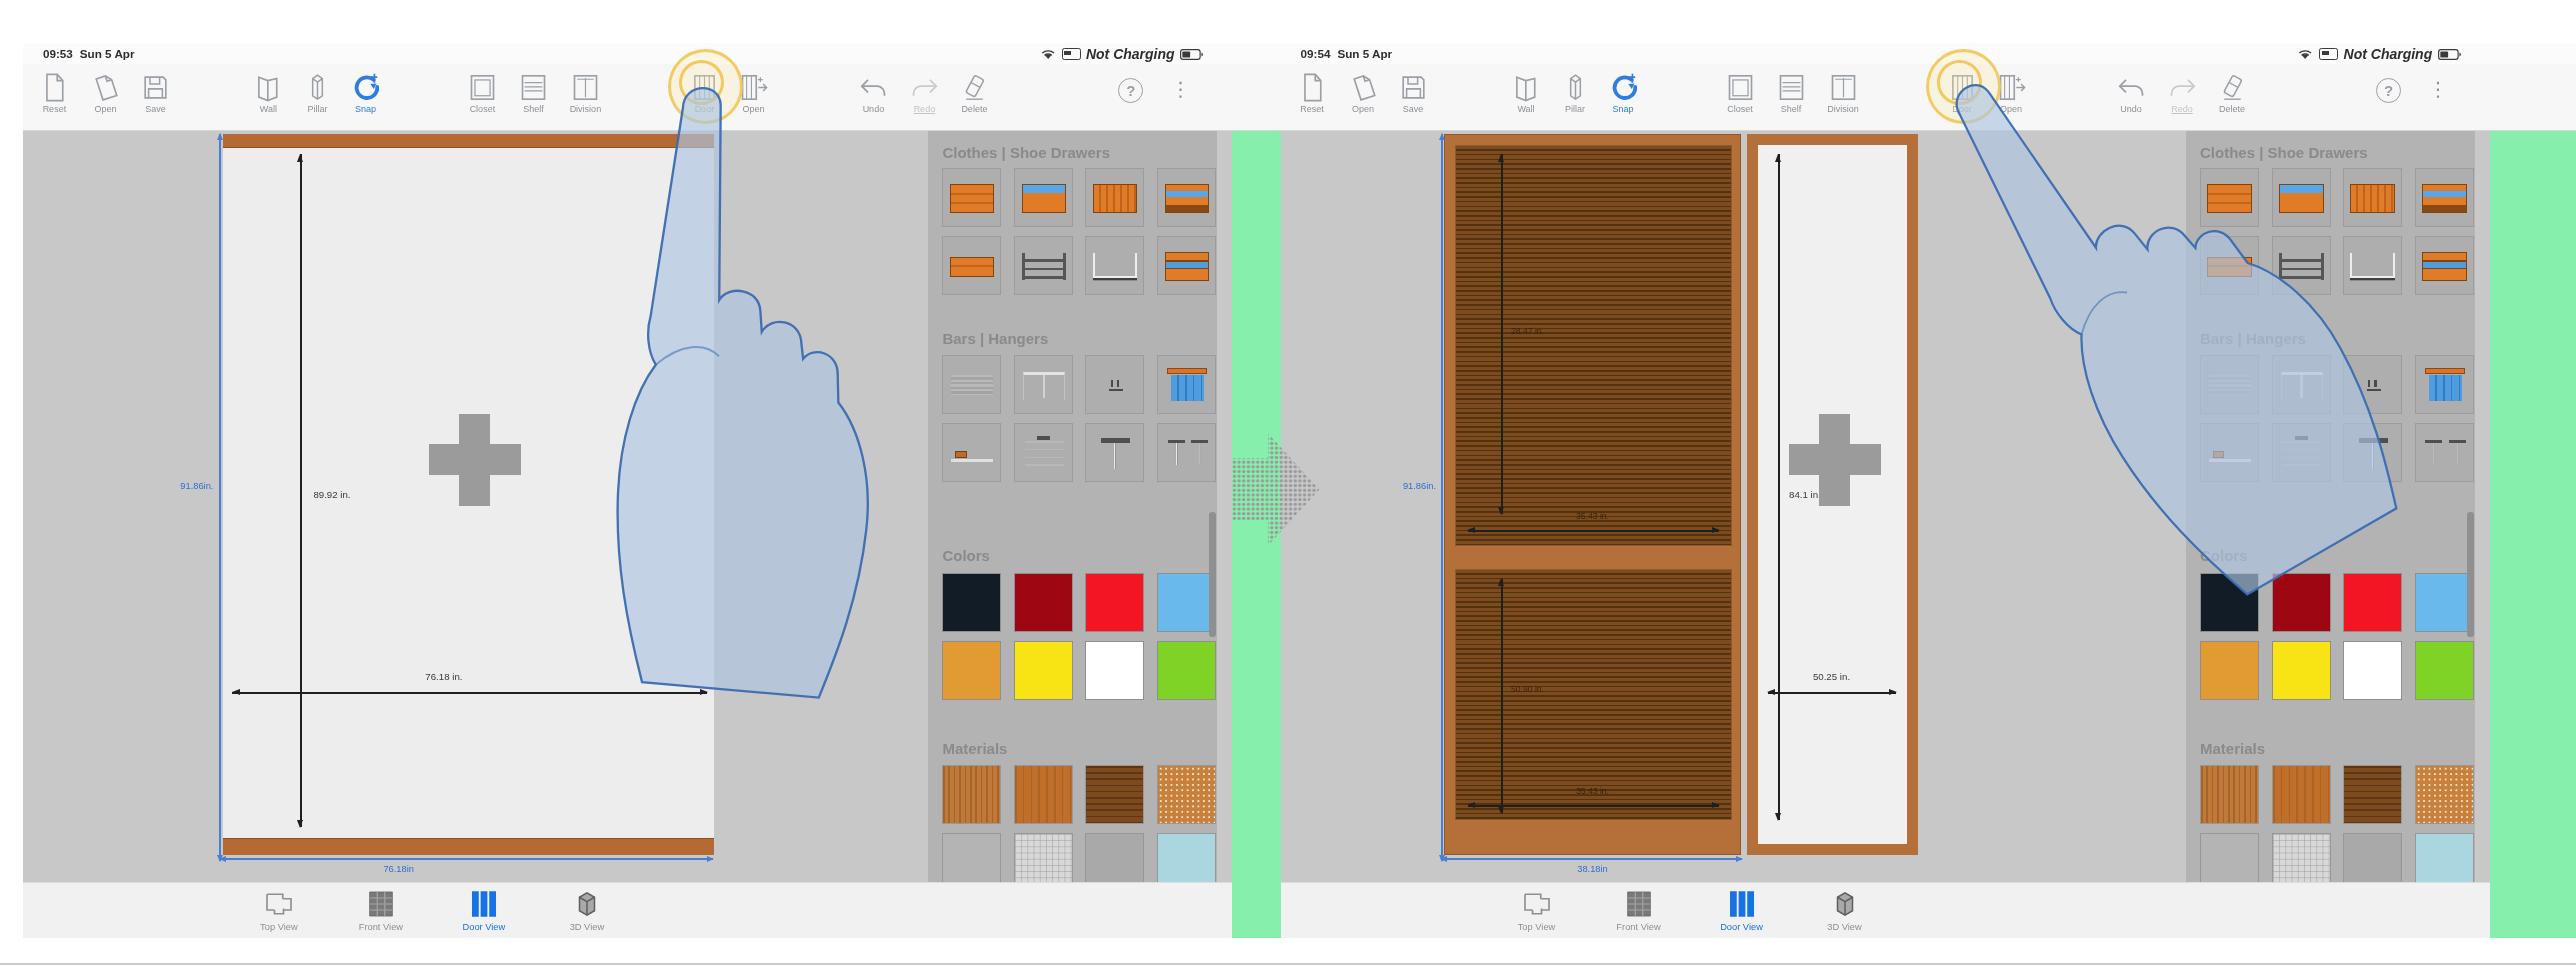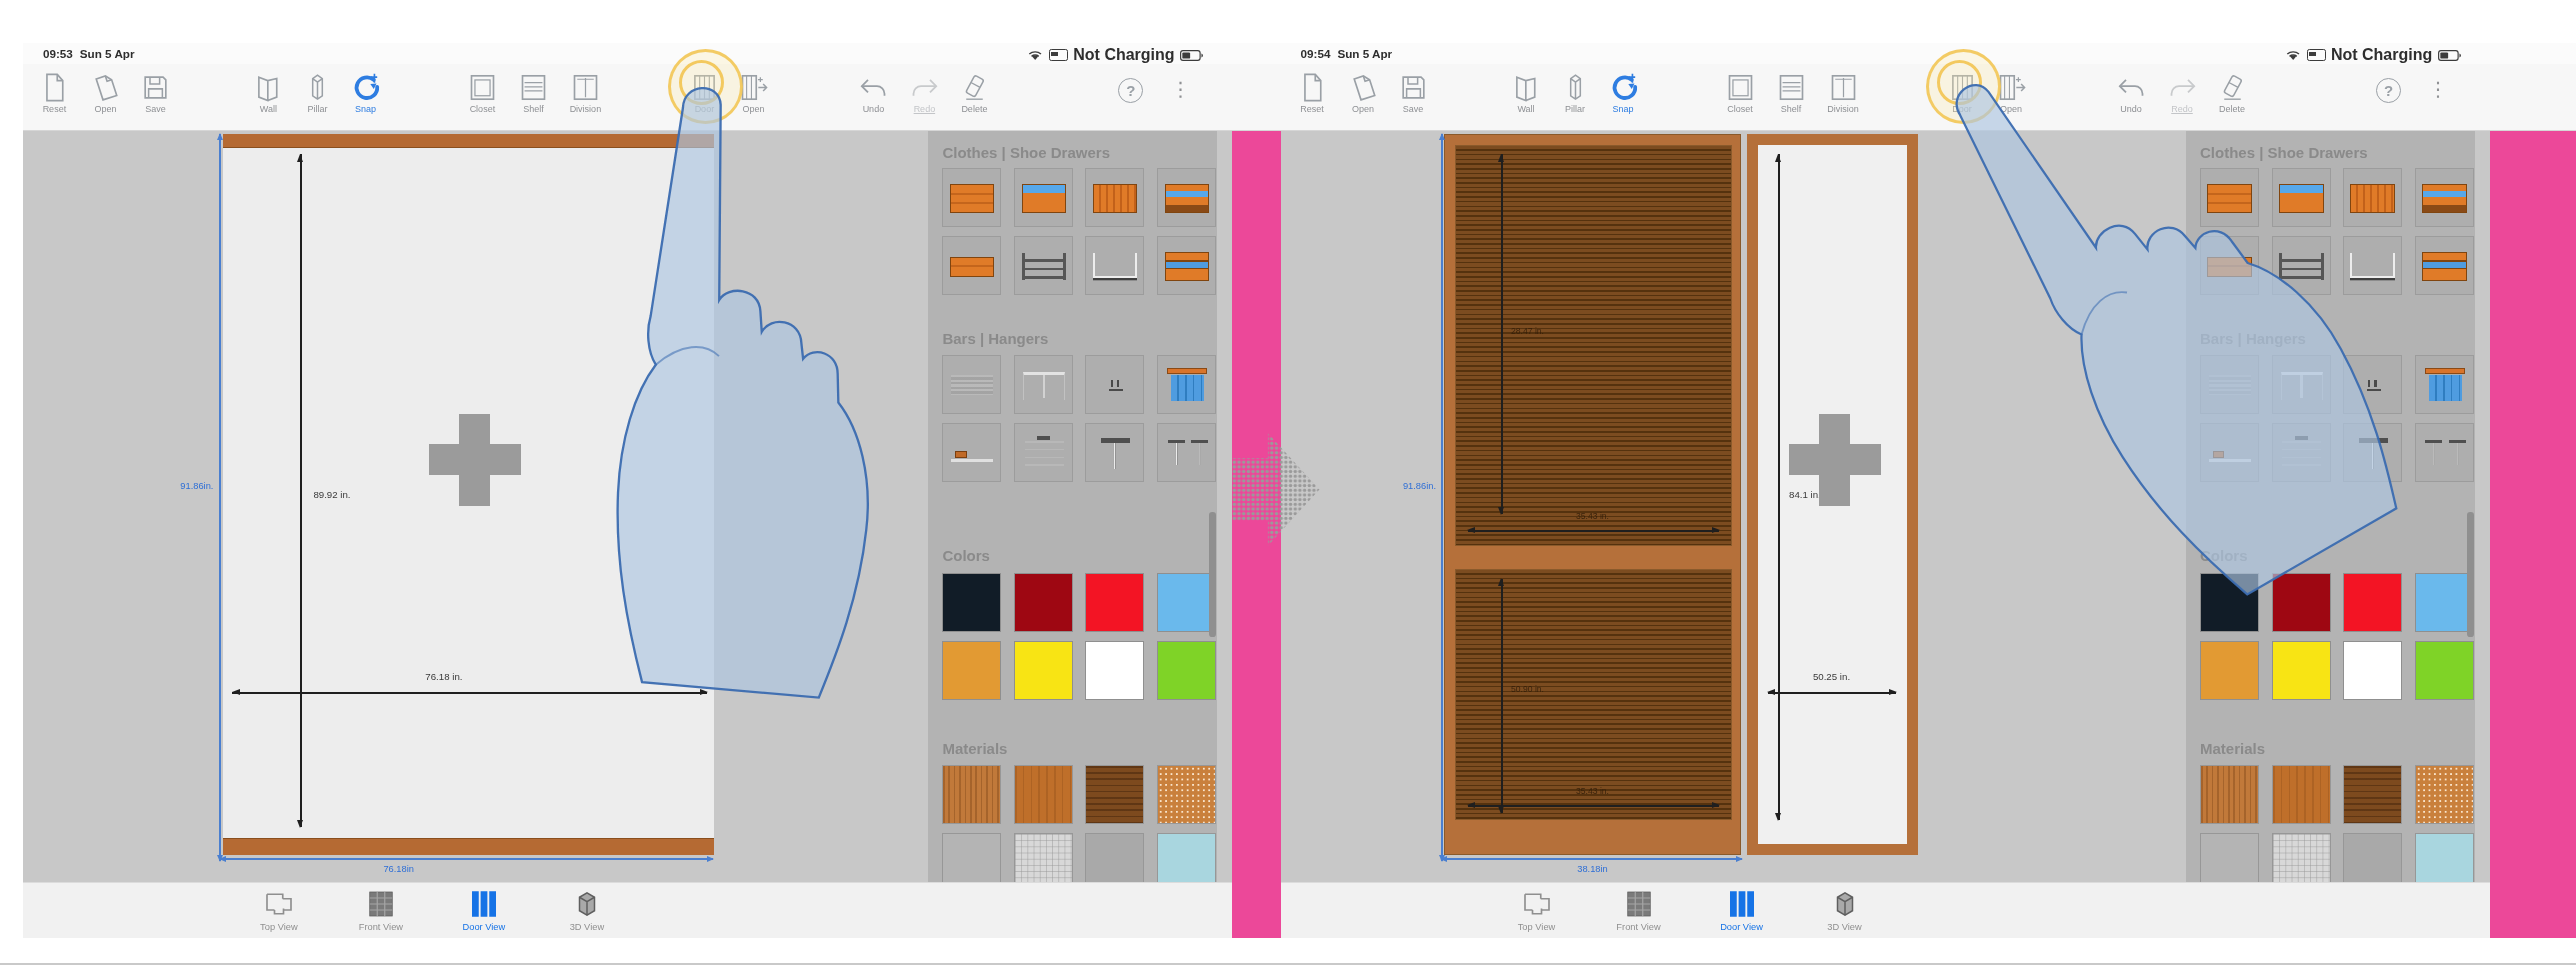--- a/index.html
+++ b/index.html
@@ -1,28 +1,28 @@
 <!DOCTYPE html>
 <html style="font-size:12.5px"><head>
 <meta charset="utf-8">
 <style>
   html,body { margin:0; padding:0; background:#fff; font-family:"Liberation Sans", sans-serif; }
   #stage { position:relative; width:2576px; height:975px; background:#fff; overflow:hidden; }
 
   
-  .dev { position:absolute; top:43px; width:1305px; height:895px; background:#ec4899; }
+  .dev { position:absolute; top:43px; width:1305px; height:895px; background:#86efac; }
   #dev-l { left:23.4px; } #dev-r { left:1281px; }
 
   
   .status { position:absolute; left:0; top:0; width:100%; height:21px; background:#fbfbfb; }
   .st-left { position:absolute; left:19.5px; top:3.9px; font-size:11.7px; color:#2e2e2e; }
   .st-time { font-weight:700; }
   .st-date { font-weight:600; margin-left:7px; }
   .st-right { position:absolute; right:125px; top:3.1px; display:flex; align-items:center; gap:5.4px; }
-  .st-batt-text { font-size:16px; font-weight:600; color:#2e2e2e; }
+  .st-batt-text { font-size:14px; font-weight:600; color:#2e2e2e;font-style:italic; }
   .battbadge { display:inline-block; width:17px; height:10px; border:1.2px solid #3c3c3c; border-radius:2.3px; position:relative; }
   .battbadge::after { content:""; position:absolute; left:1.6px; top:1.6px; width:7px; height:4.7px; background:#3c3c3c; }
 
   
   .toolbar { position:absolute; left:0; top:21px; width:100%; height:67px; background:#f7f7f7; border-bottom:0.8px solid #d6d6d6; box-sizing:border-box; }
   .tbtn { position:absolute; top:7px; width:48px; text-align:center; }
   .tbtn svg { width:33px; height:33px; display:block; margin:0 auto; }
   .tlbl { font-size:9px; color:#8e9094; margin-top:0px; white-space:nowrap; }
   .tlbl.blue { color:#2e7de1; }
   .tlbl.dim { color:#c3c5c8;text-decoration:underline; }

